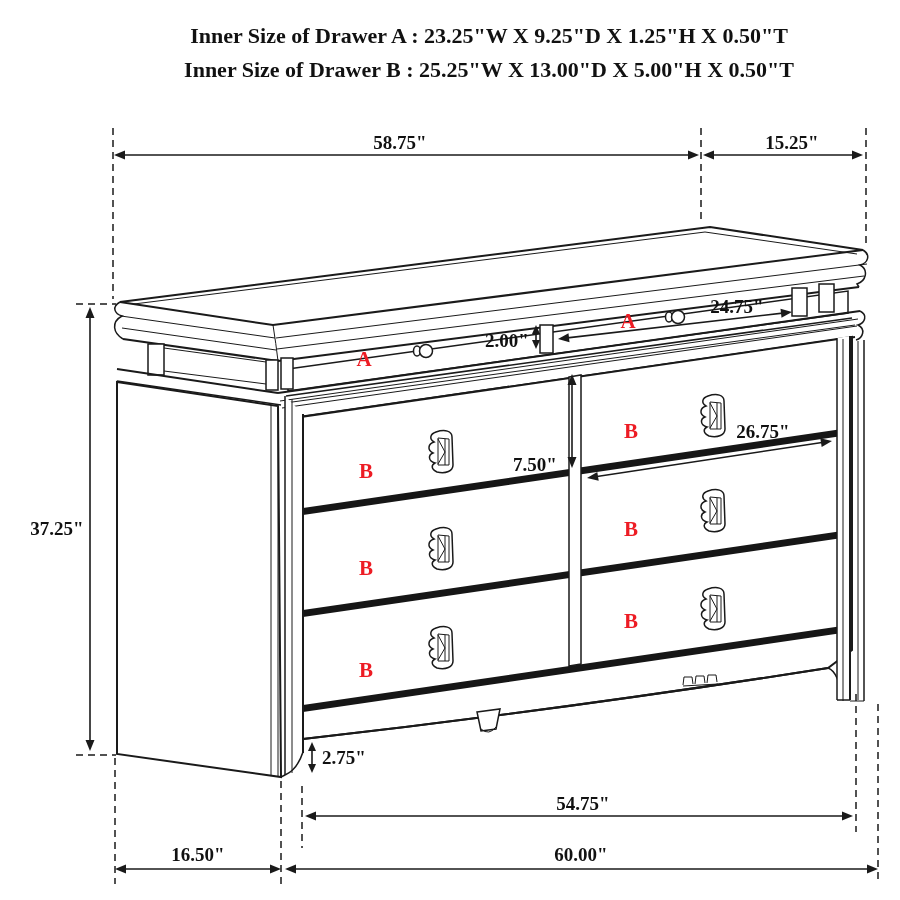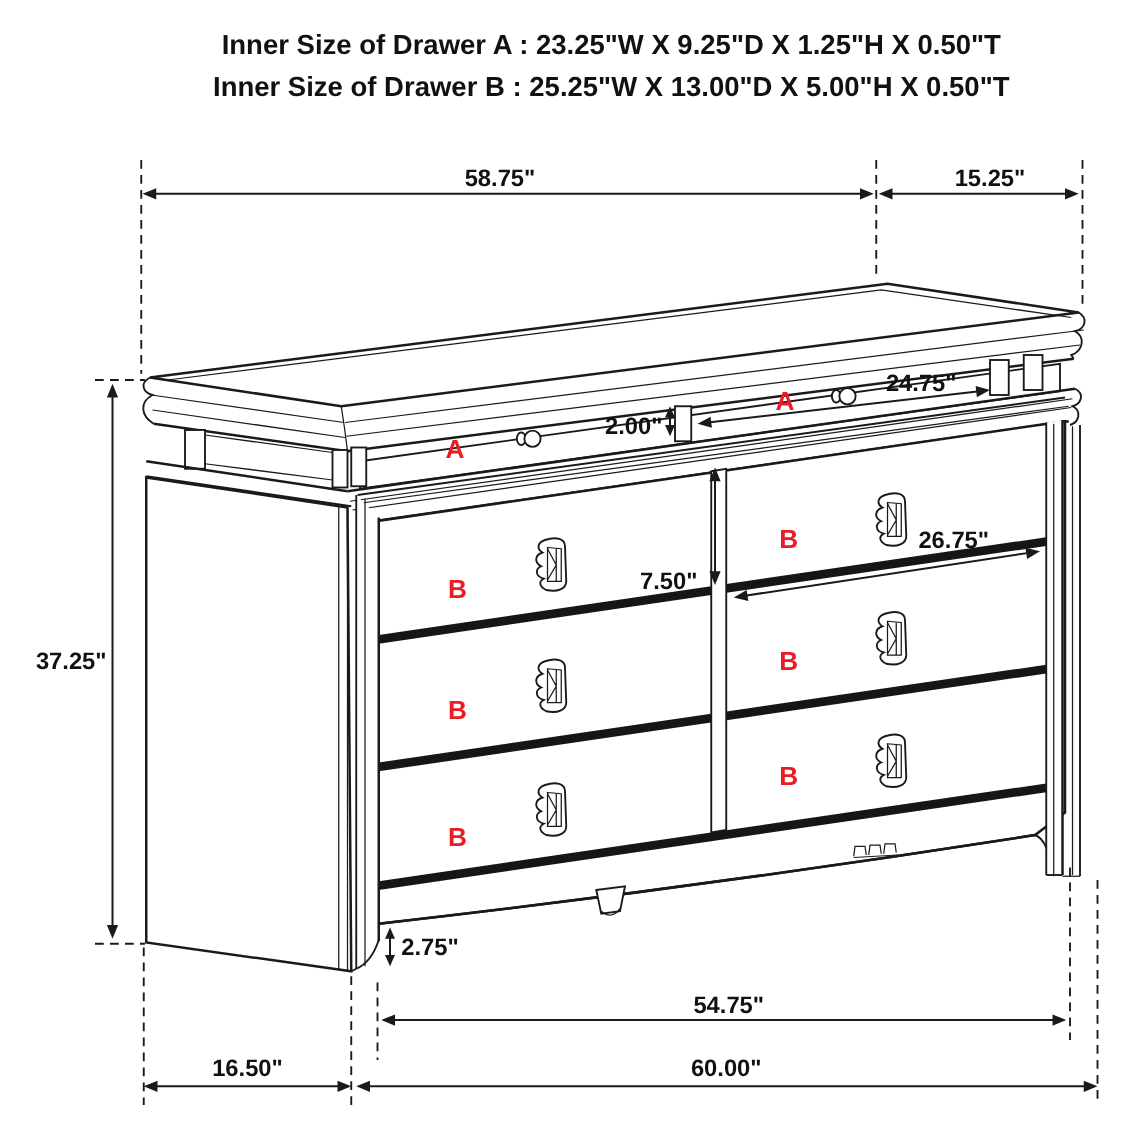--- a/index.html
+++ b/index.html
@@ -1,17 +1,17 @@
 <!DOCTYPE html>
 <html><head>
 <meta charset="utf-8">
 <style>
   html,body{margin:0;padding:0;background:#ffffff;}
   #stage{position:relative;width:900px;height:900px;background:#ffffff;overflow:hidden;
-         font-family:Liberation Sans, sans-serif;}
+         font-family:Liberation Serif, serif;}
   svg{position:absolute;left:0;top:0;}
   .ln{stroke:#1a1a1a;fill:none;}
   .w2{stroke-width:2;}
   .w15{stroke-width:1.5;}
   .w1{stroke-width:1;}
   .fillw{fill:#ffffff;stroke:#1a1a1a;}
   .dash{stroke:#1a1a1a;stroke-width:1.5;fill:none;stroke-dasharray:7 5;}
   .dim{stroke:#1a1a1a;stroke-width:1.6;fill:none;}
   .ah{fill:#1a1a1a;stroke:none;}
   .dimtxt{font-weight:bold;font-size:19px;fill:#111111;text-anchor:middle;}

